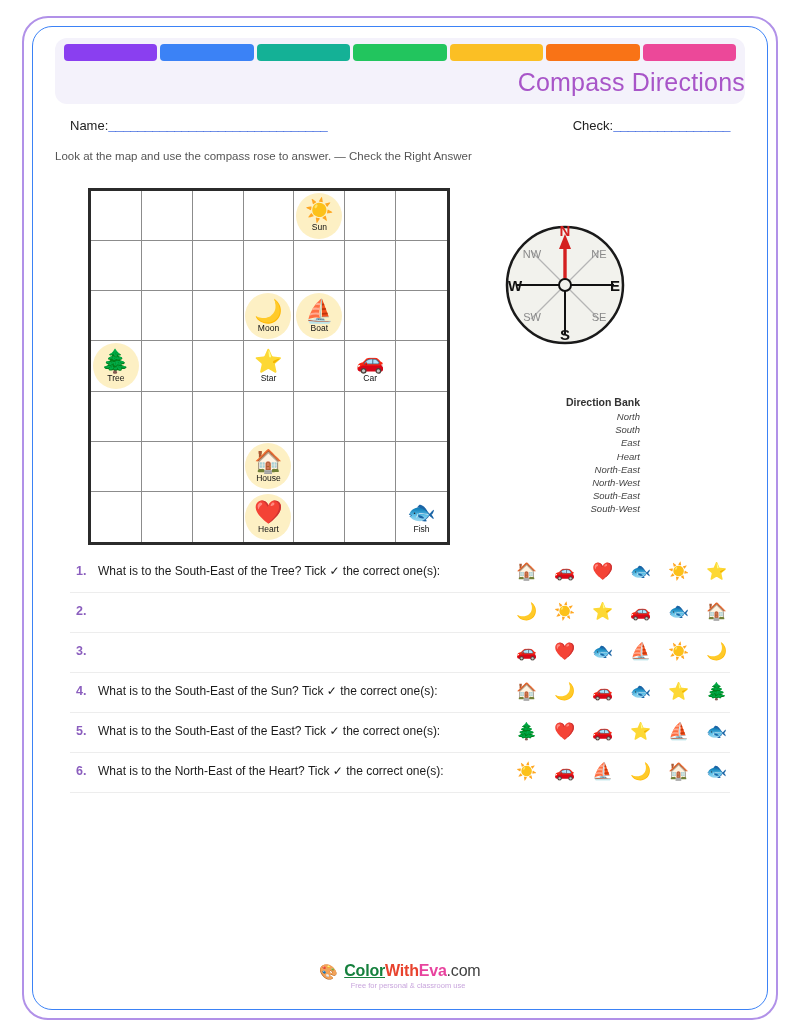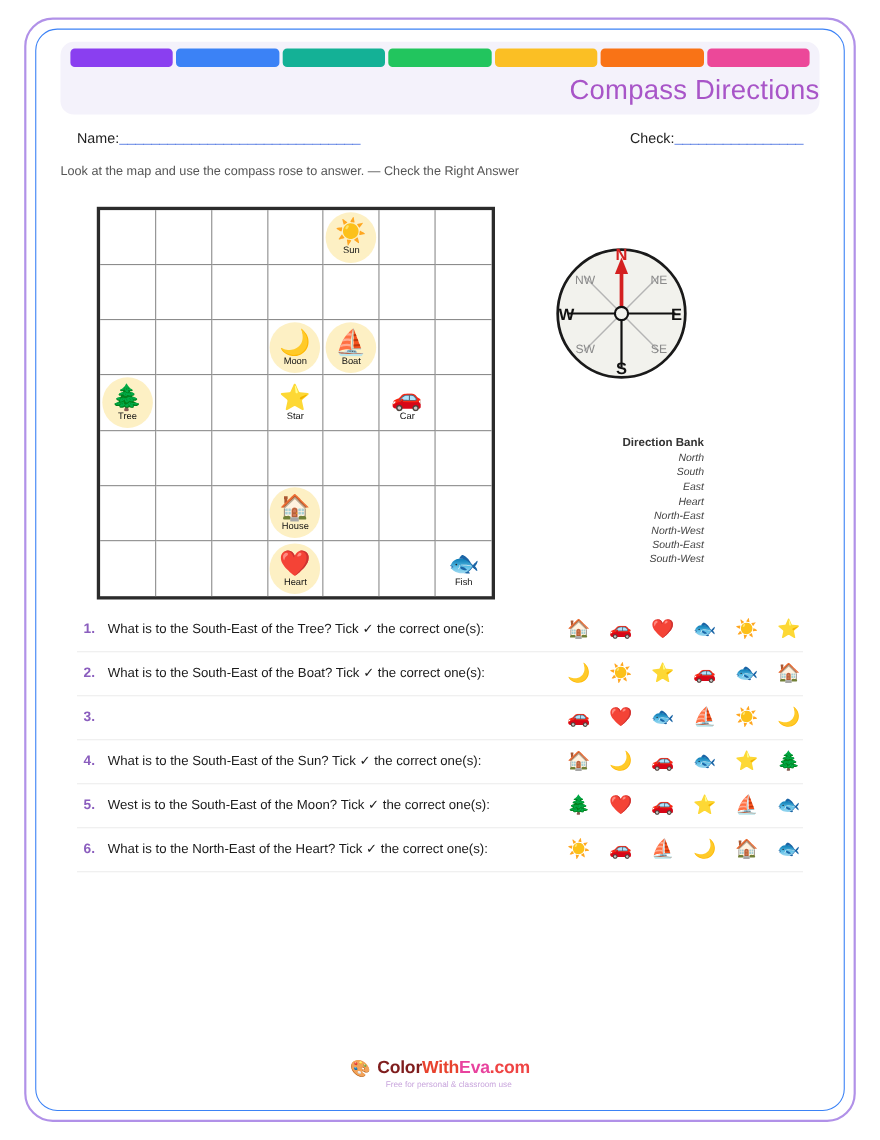--- a/index.html
+++ b/index.html
@@ -209,24 +209,24 @@
     flex-direction: column;
     align-items: center;
   }
   .footer-line {
     display: flex;
     align-items: center;
     gap: 6px;
   }
   .footer-logo { font-size: 15px; line-height: 1; }
   .brand { font-size: 16px; font-weight: bold; letter-spacing: -0.2px; }
-  .brand .c1 { color: #7f1d1d; }
+  .brand .c1 { color: #15803d; text-decoration: underline; }
   .brand .c2 { color: #e8432e; }
   .brand .c3 { color: #e8439e; }
-  .brand .c4 { color: #ef4444; font-weight: bold; }
+  .brand .c4 { color: #404040; font-weight: normal; }
   .footer-sub {
     font-size: 7.5px;
     color: #c9a6dd;
     margin-top: 1px;
     margin-left: 16px;
   }
 </style>
 </head>
 <body>
 
@@ -403,21 +403,20 @@
           <span class="opt">🏠</span>
           <span class="opt">🚗</span>
           <span class="opt">❤️</span>
           <span class="opt">🐟</span>
           <span class="opt">☀️</span>
           <span class="opt">⭐</span>
         </div>
       </div>
       <div class="qrow">
         <div class="qnum">2.</div>
-        <div class="qtext">What is to the South-East of the Boat?  Tick ✓ the correct one(s):</div>
         <div class="qopts">
           <span class="opt">🌙</span>
           <span class="opt">☀️</span>
           <span class="opt">⭐</span>
           <span class="opt">🚗</span>
           <span class="opt">🐟</span>
           <span class="opt">🏠</span>
         </div>
       </div>
       <div class="qrow">
@@ -438,21 +437,21 @@
           <span class="opt">🏠</span>
           <span class="opt">🌙</span>
           <span class="opt">🚗</span>
           <span class="opt">🐟</span>
           <span class="opt">⭐</span>
           <span class="opt">🌲</span>
         </div>
       </div>
       <div class="qrow">
         <div class="qnum">5.</div>
-        <div class="qtext">West is to the South-East of the Moon?  Tick ✓ the correct one(s):</div>
+        <div class="qtext">What is to the South-East of the East?  Tick ✓ the correct one(s):</div>
         <div class="qopts">
           <span class="opt">🌲</span>
           <span class="opt">❤️</span>
           <span class="opt">🚗</span>
           <span class="opt">⭐</span>
           <span class="opt">⛵</span>
           <span class="opt">🐟</span>
         </div>
       </div>
       <div class="qrow">

